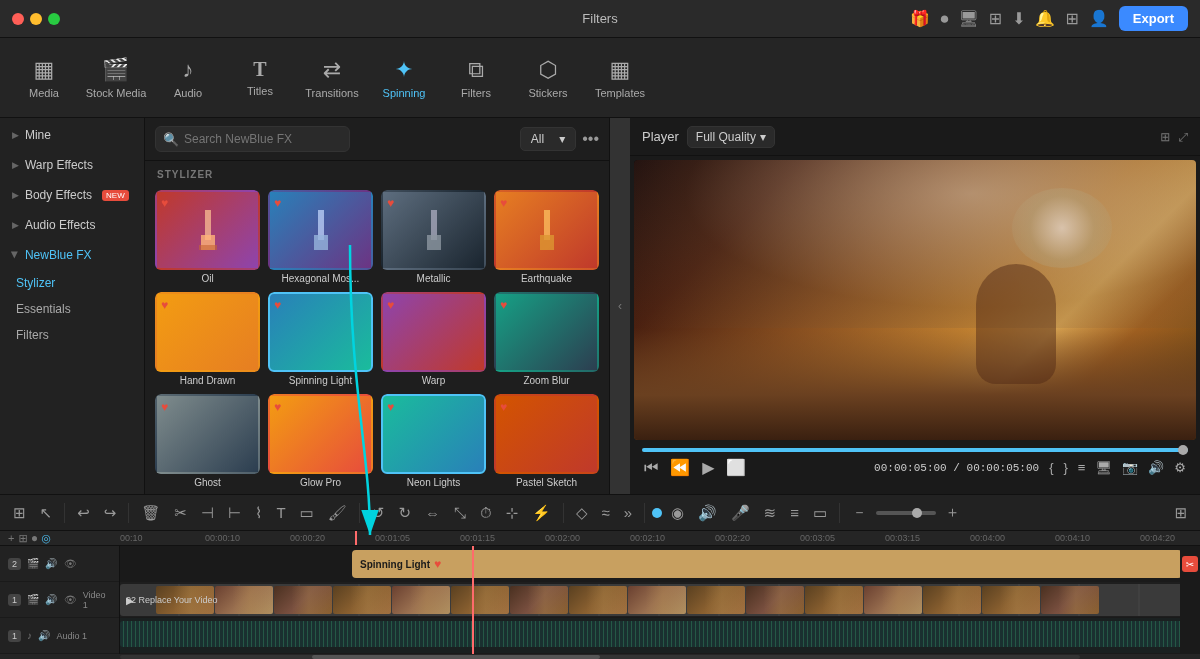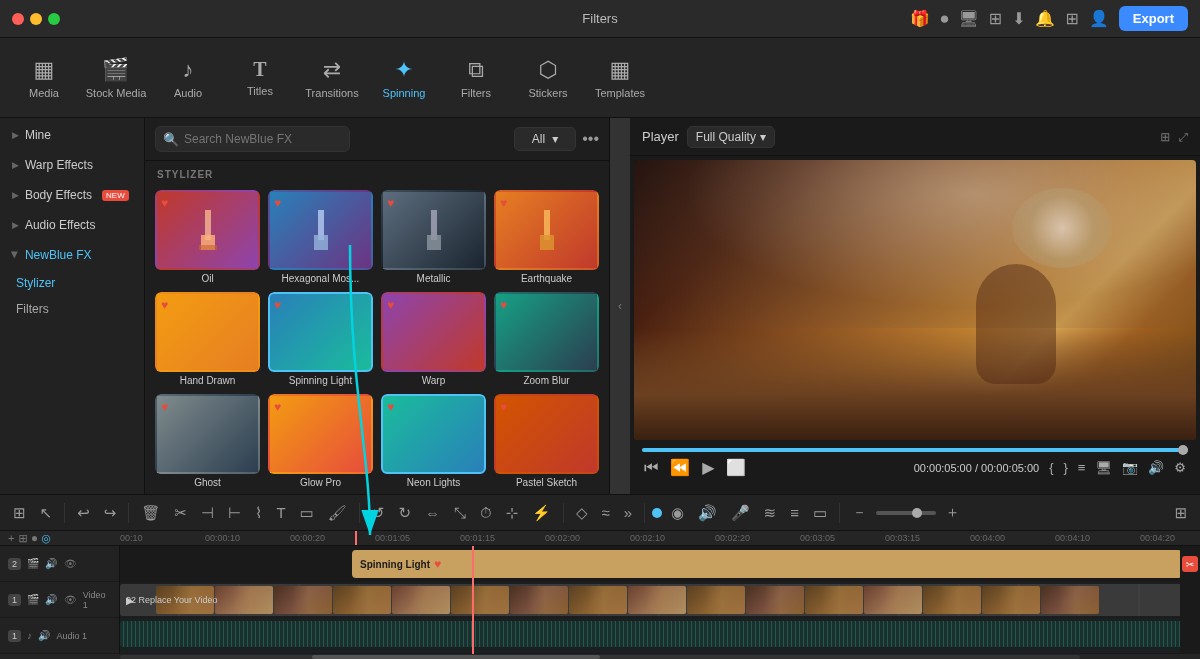--- a/index.html
+++ b/index.html
@@ -180,26 +180,26 @@
       top: 50%;
       transform: translateY(-50%);
       color: #666;
       font-size: 13px;
     }
     .all-btn {
       background: #2a2a2a;
       border: 1px solid #333;
       border-radius: 5px;
       color: #ccc;
-      padding: 4px 17px;
+      padding: 4px 10px;
       font-size: 12px;
       cursor: pointer;
       display: flex;
       align-items: center;
-      gap: 7px;
+      gap: 15px;
     }
     .more-btn {
       background: none;
       border: none;
       color: #999;
       cursor: pointer;
       font-size: 16px;
     }
     .section-label {
       font-size: 10px;
@@ -375,20 +375,21 @@
       color: #aaa;
       cursor: pointer;
       font-size: 16px;
       padding: 2px;
     }
     .time-display {
       margin-left: auto;
       font-size: 11px;
       color: #ccc;
       font-variant-numeric: tabular-nums;
+      font-family: Liberation Mono, monospace;
     }
     .player-right-icons {
       display: flex;
       gap: 6px;
       align-items: center;
     }
     .player-header-icons {
       margin-left: auto;
       display: flex;
       gap: 8px;
@@ -710,20 +711,21 @@
       </div>
       <div class="left-panel-item">
         <span class="arrow">▶</span>
         <span>Audio Effects</span>
       </div>
       <div class="left-panel-item active">
         <span class="arrow" style="transform:rotate(90deg);display:inline-block;">▶</span>
         <span>NewBlue FX</span>
       </div>
       <div class="left-panel-sub active">Stylizer</div>
+      <div class="left-panel-sub">Essentials</div>
       <div class="left-panel-sub">Filters</div>
     </div>
   </div>
 
   <div style="display:flex;height:100%;">
     <div class="effects-panel">
       <div class="search-bar">
         <div class="search-wrap">
           <span class="search-icon">🔍</span>
           <input class="search-input" type="text" placeholder="Search NewBlue FX" style="">

